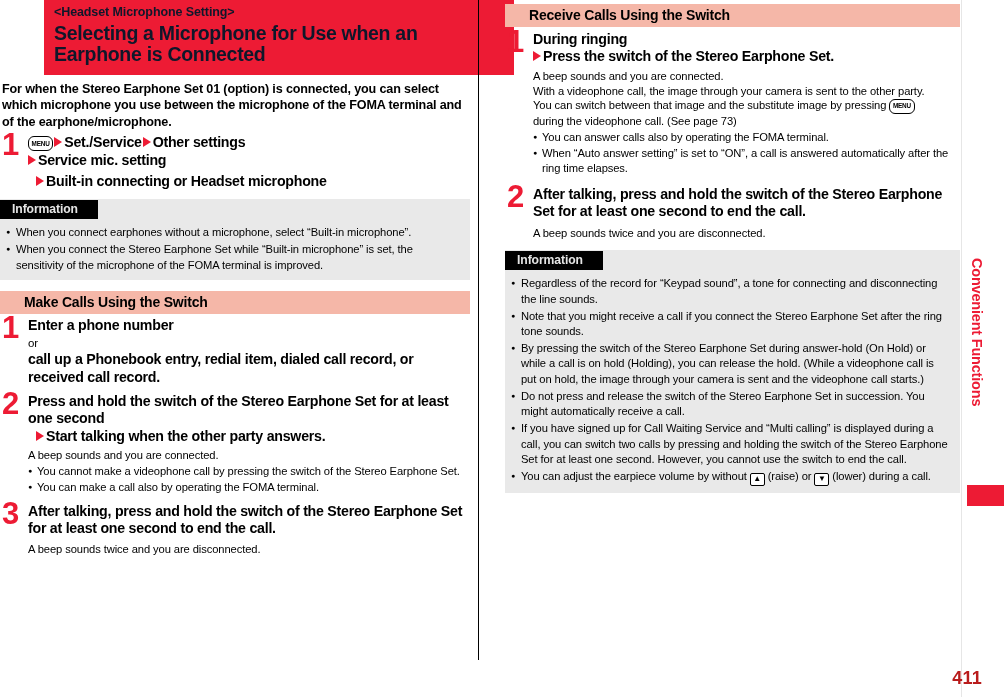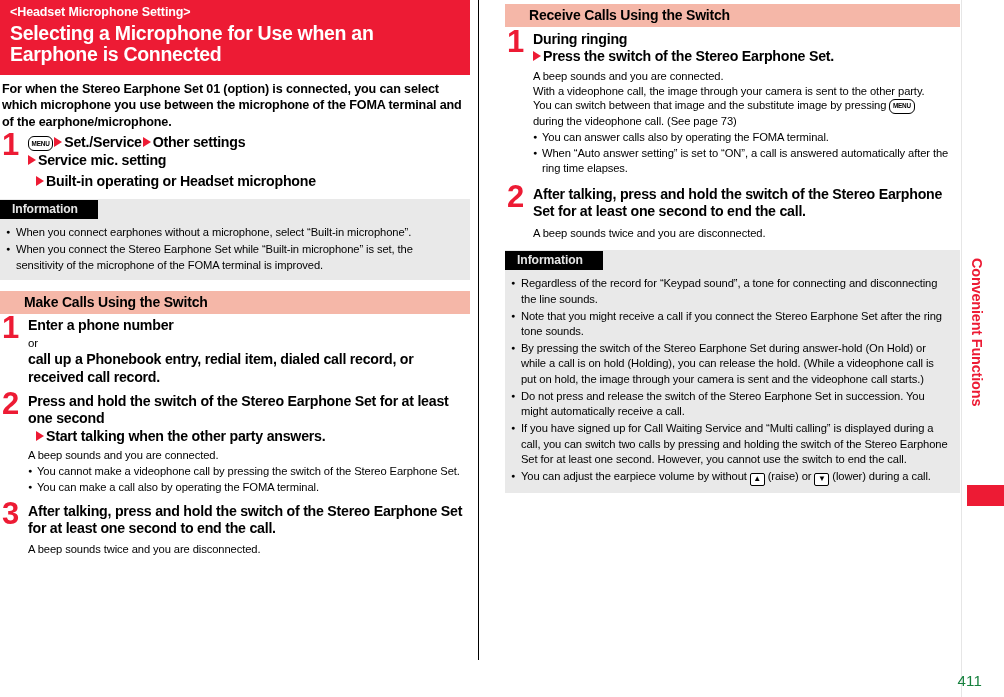--- a/index.html
+++ b/index.html
@@ -34,23 +34,24 @@
   .col-divider {
     position: absolute;
     left: 478px; top: 0px;
     width: 1px; height: 660px;
     background: #000;
   }
 
   
   .title-banner {
     background: #ed1b34;
-    color: #ffffff;
+    color: #0f172a;
     padding: 5px 10px 9px 10px;
     width: 470px;
+    margin-left: 44px;
   }
   .title-kicker {
     font-size: 12.5px;
     font-weight: bold;
     line-height: 1.25;
     letter-spacing: -0.1px;
   }
   .title-main {
     font-size: 19.5px;
     font-weight: bold;
@@ -227,23 +228,23 @@
     width: 1px;
     height: 697px;
     background: #e6e6e6;
   }
 
   
   .page-num {
     position: absolute;
     right: 22px;
     bottom: 8px;
-    font-size: 15px;
-    font-weight: normal;
-    color: #15803d;
+    font-size: 18px;
+    font-weight: bold;
+    color: #b91c1c;
     letter-spacing: 0.2px;
   }
 </style>
 </head>
 <body>
 
 <div id="page">
 
   <div class="col-left">
 
@@ -256,21 +257,21 @@
 
     <div class="step" style="margin-top:2px;">
       <div class="step-num">1</div>
       <div class="step-head">
         <span class="keycap">MENU</span><span class="arrow"></span><span>Set./Service</span><span class="arrow"></span><span>Other settings</span>
       </div>
       <div class="step-head" style="margin-top:1px;">
         <span class="arrow arrow-lead"></span><span>Service mic. setting</span>
       </div>
       <div class="step-head" style="margin-top:3px; padding-left:8px;">
-        <span class="arrow arrow-lead"></span><span>Built-in operating or Headset microphone</span>
+        <span class="arrow arrow-lead"></span><span>Built-in connecting or Headset microphone</span>
       </div>
     </div>
 
     <div class="info-box">
       <div class="info-title">Information</div>
       <div class="info-list">
         <div class="info-item">When you connect earphones without a microphone, select “Built-in microphone”.</div>
         <div class="info-item">When you connect the Stereo Earphone Set while “Built-in microphone” is set, the sensitivity of the microphone of the FOMA terminal is improved.</div>
       </div>
     </div>

